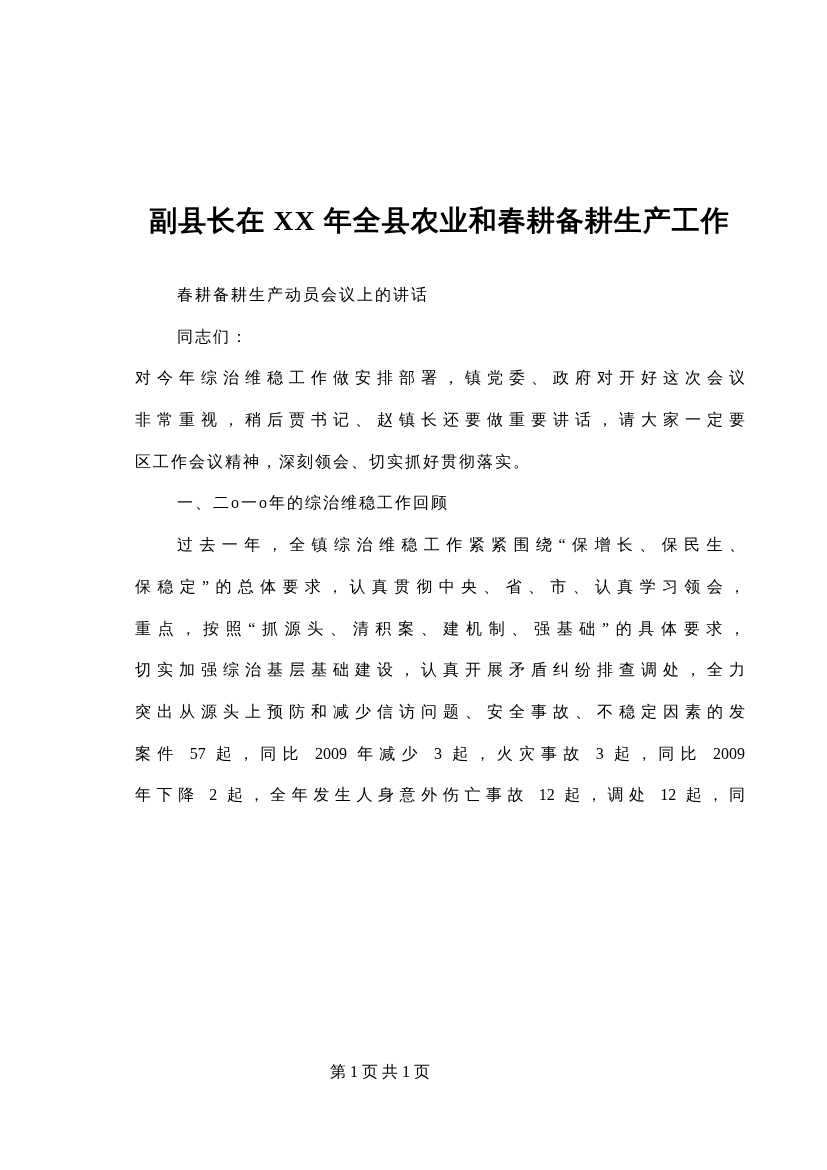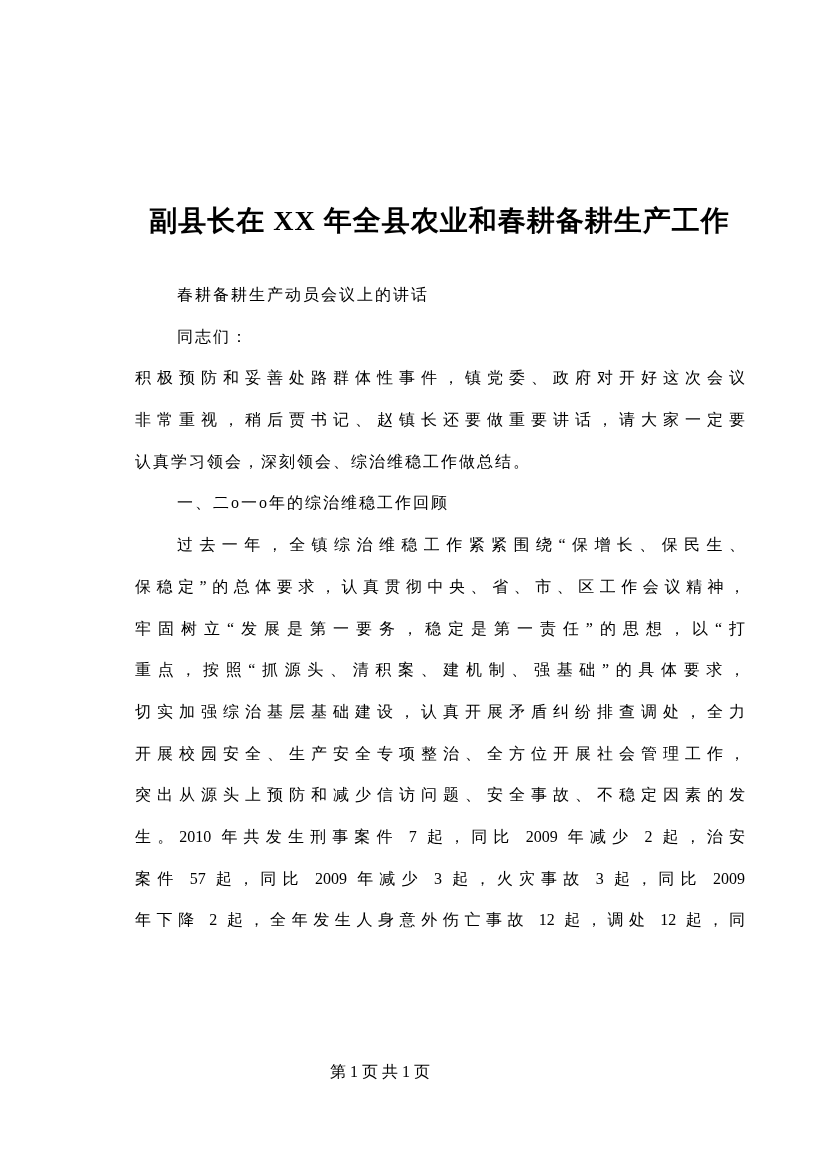--- a/index.html
+++ b/index.html
@@ -66,31 +66,28 @@
 
 <div class="page">
 
   <div class="doc-title">
     <div class="title-line">副县长在 XX 年全县农业和春耕备耕生产工作</div>
   </div>
 
   <div class="doc-body">
     <div class="ln ns indent">春耕备耕生产动员会议上的讲话</div>
     <div class="ln ns indent">同志们：</div>
-    <div class="ln j">积极预防和妥善处路群体性事件，镇党委、政府对开好这次会议</div>
+    <div class="ln j">对今年综治维稳工作做安排部署，镇党委、政府对开好这次会议</div>
     <div class="ln j">非常重视，稍后贾书记、赵镇长还要做重要讲话，请大家一定要</div>
-    <div class="ln ns">认真学习领会，深刻领会、综治维稳工作做总结。</div>
+    <div class="ln ns">区工作会议精神，深刻领会、切实抓好贯彻落实。</div>
     <div class="ln ns indent">一、二o一o年的综治维稳工作回顾</div>
     <div class="ln j indent">过去一年，全镇综治维稳工作紧紧围绕“保增长、保民生、</div>
-    <div class="ln j">保稳定”的总体要求，认真贯彻中央、省、市、区工作会议精神，</div>
-    <div class="ln j">牢固树立“发展是第一要务，稳定是第一责任”的思想，以“打</div>
+    <div class="ln j">保稳定”的总体要求，认真贯彻中央、省、市、认真学习领会，</div>
     <div class="ln j">重点，按照“抓源头、清积案、建机制、强基础”的具体要求，</div>
     <div class="ln j">切实加强综治基层基础建设，认真开展矛盾纠纷排查调处，全力</div>
-    <div class="ln j">开展校园安全、生产安全专项整治、全方位开展社会管理工作，</div>
     <div class="ln j">突出从源头上预防和减少信访问题、安全事故、不稳定因素的发</div>
-    <div class="ln j">生。2010 年共发生刑事案件 7 起，同比 2009 年减少 2 起，治安</div>
     <div class="ln j">案件 57 起，同比 2009 年减少 3 起，火灾事故 3 起，同比 2009</div>
     <div class="ln j">年下降 2 起，全年发生人身意外伤亡事故 12 起，调处 12 起，同</div>
   </div>
 
   <div class="page-footer">第 1 页 共 1 页</div>
 
 </div>
 
 </body></html>

